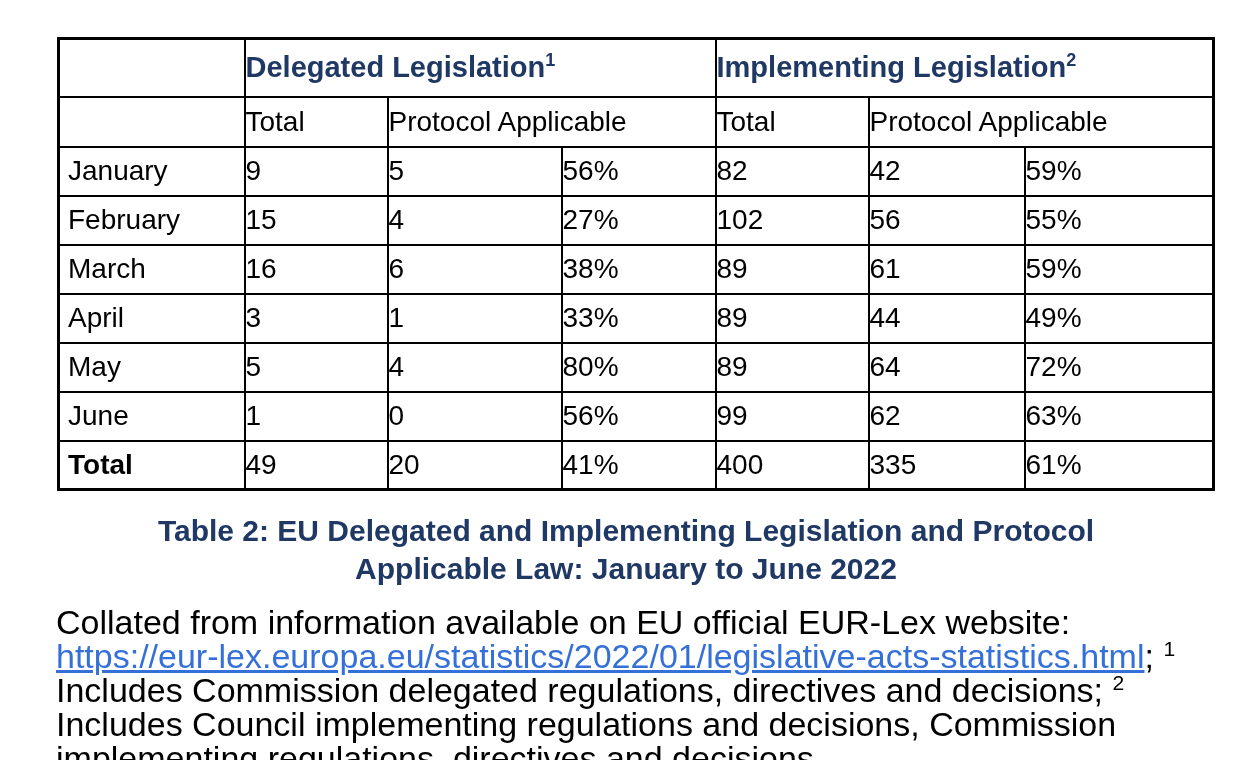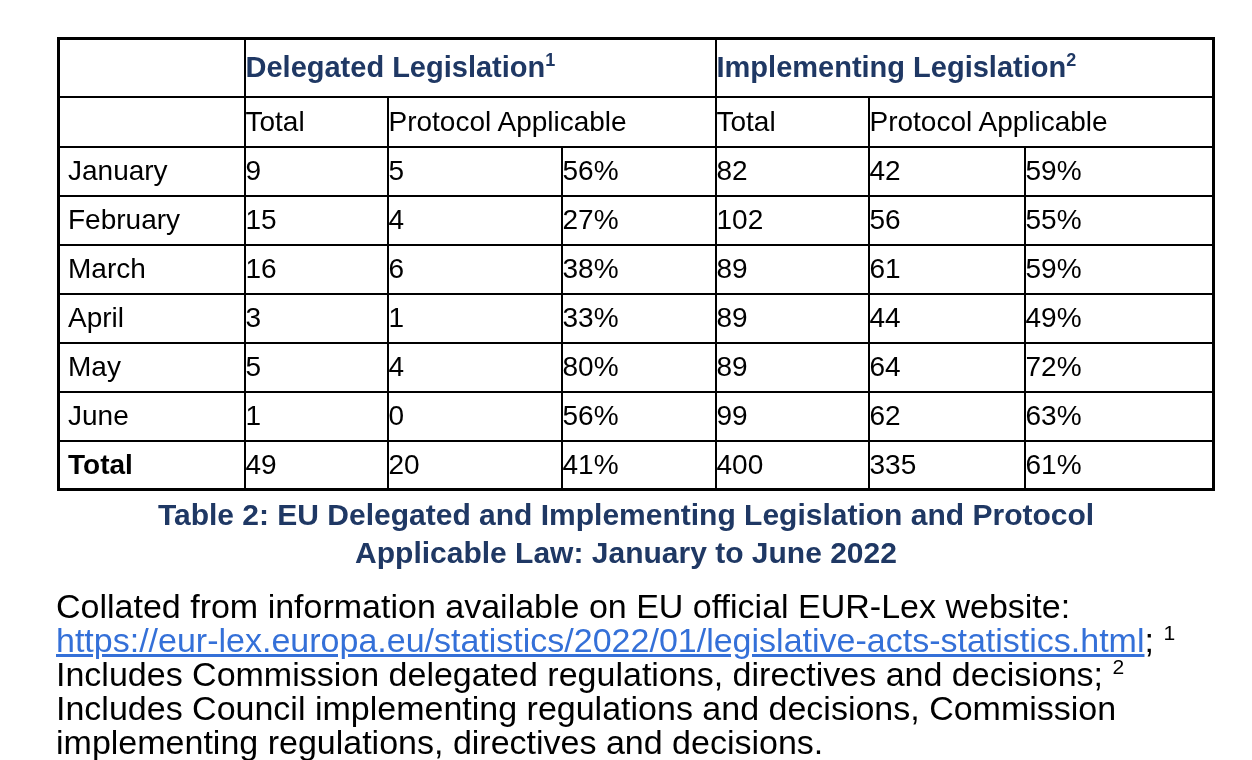--- a/index.html
+++ b/index.html
@@ -53,21 +53,21 @@
     text-align: left;
     padding-left: 8px;
   }
   tr.total-row td.row-label { font-weight: bold; }
   sup {
     font-size: 62%;
     vertical-align: super;
     line-height: 0;
   }
   .caption {
-    margin-top: 5px;
+    margin-top: 21px;
     text-align: center;
     color: var(--navy);
     font-weight: bold;
     font-size: 30px;
     line-height: 38px;
   }
   .source-note {
     width: 1140px;
     margin: 17px auto 0;
     text-align: left;

